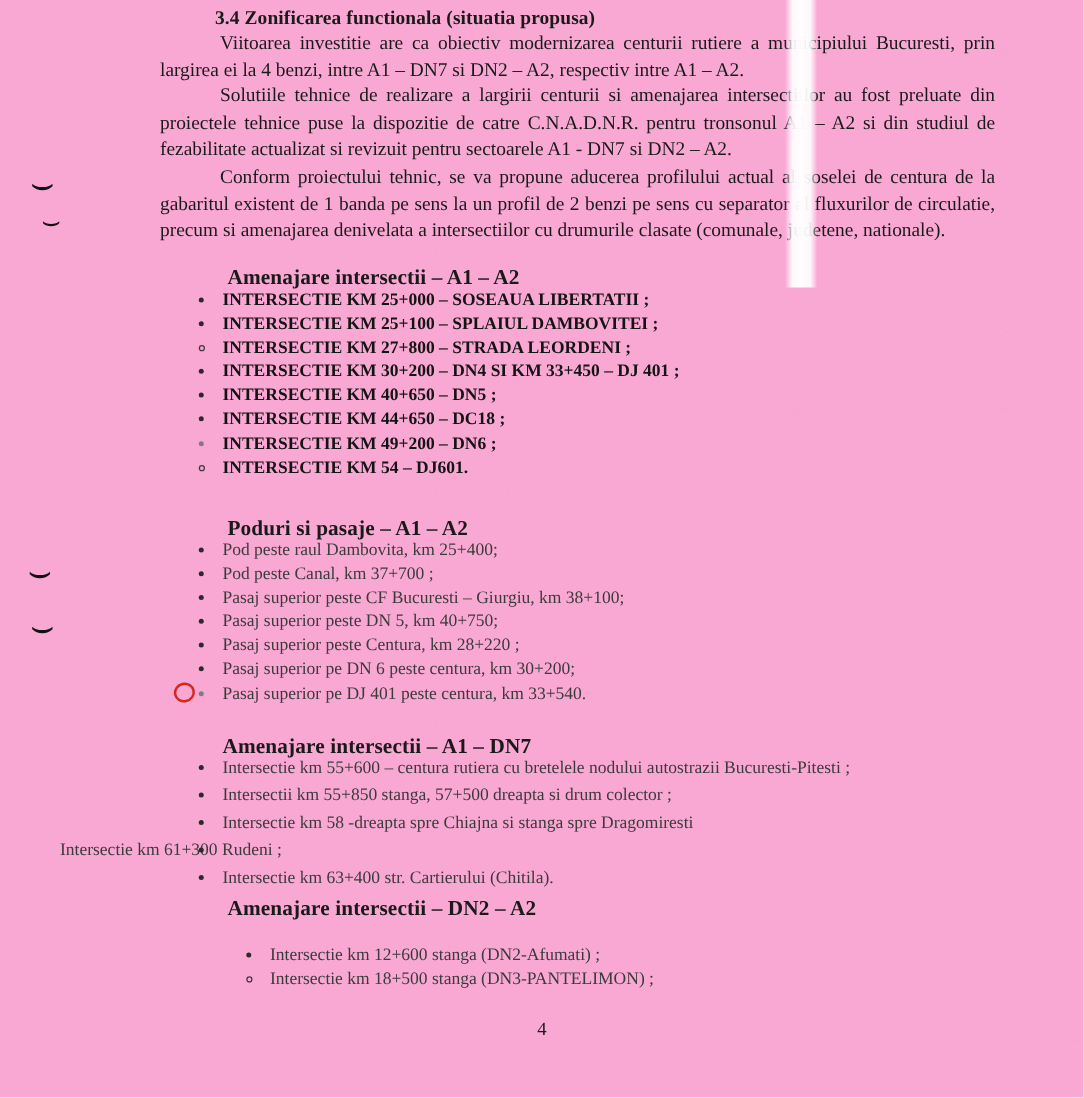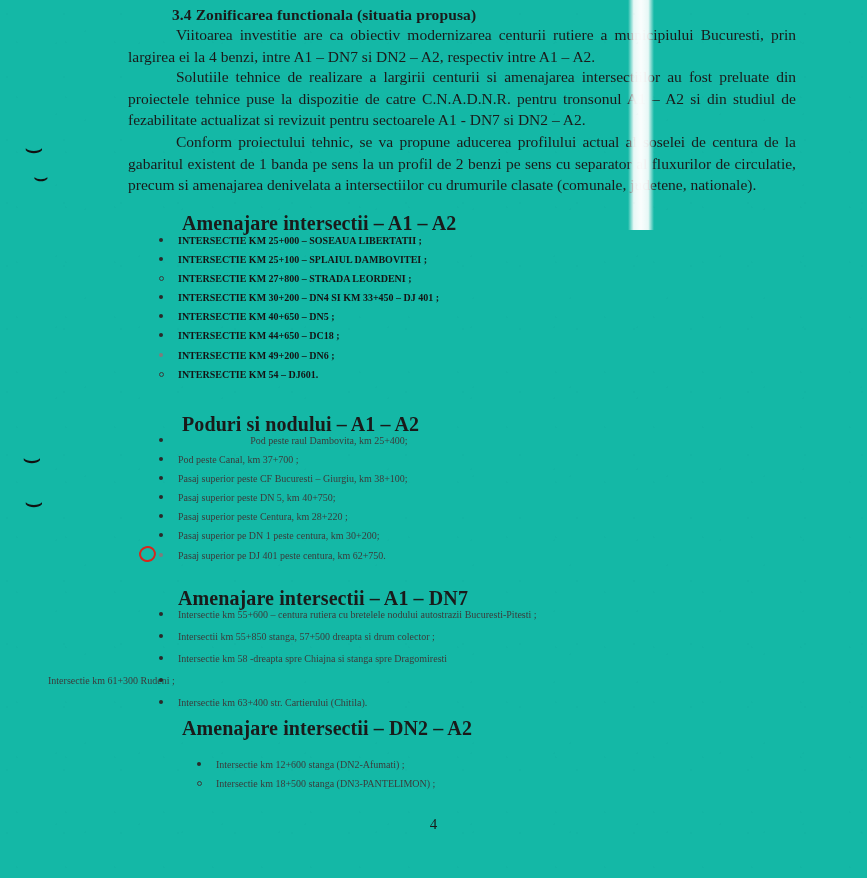--- a/index.html
+++ b/index.html
@@ -4,21 +4,21 @@
 <style>
   html, body {
     margin: 0;
     padding: 0;
     background: #ffffff;
   }
   .page {
     position: relative;
     width: 867px;
     height: 878px;
-    background: #14b8a6;
+    background: #f9a8d4;
     overflow: hidden;
     font-family: "Liberation Serif", "DejaVu Serif", serif;
     color: #1a1a1a;
     -webkit-font-smoothing: none;
   }
 
   
   .scan-noise {
     position: absolute;
     inset: 0;
@@ -56,21 +56,21 @@
     position: absolute;
     left: 172px;
     top: 6px;
     font-size: 15.5px;
     font-weight: bold;
     letter-spacing: .1px;
     white-space: nowrap;
   }
   .sec-head {
     position: absolute;
-    font-size: 20px;
+    font-size: 17px;
     font-weight: bold;
     white-space: nowrap;
     letter-spacing: .1px;
   }
 
   
   .para {
     position: absolute;
     left: 128px;
     width: 668px;
@@ -78,21 +78,21 @@
     line-height: 21.5px;
     text-align: justify;
     text-indent: 48px;
     text-justify: inter-word;
   }
 
   
   .blist { position: absolute; left: 0; }
   .bitem {
     position: relative;
-    font-size: 10px;
+    font-size: 14px;
     line-height: 19.1px;
     padding-left: 178px;
     white-space: nowrap;
   }
   .bitem.wrap { white-space: normal; width: 600px; }
   .bitem .dot {
     position: absolute;
     left: 159px;
     top: 7px;
     width: 4px;
@@ -189,24 +189,24 @@
       <div class="bitem faint">
         <span class="dot"></span>
         <span>INTERSECTIE KM 49+200 – DN6 ;</span>
       </div>
       <div class="bitem hollow">
         <span class="dot"></span>
         <span>INTERSECTIE KM 54 – DJ601.</span>
       </div>
     </div>
 
-    <div class="sec-head" style="left:182px; top:413px;">Poduri si nodului – A1 – A2</div>
+    <div class="sec-head" style="left:182px; top:413px;">Poduri si pasaje – A1 – A2</div>
 
     <div class="blist f-light" style="top:423px;">
-      <div class="bitem" style="margin-top:8px;text-align:right;">
+      <div class="bitem" style="margin-top:8px;">
         <span class="dot"></span>
         <span>Pod peste raul Dambovita, km 25+400;</span>
       </div>
       <div class="bitem">
         <span class="dot"></span>
         <span>Pod peste Canal, km 37+700 ;</span>
       </div>
       <div class="bitem">
         <span class="dot"></span>
         <span>Pasaj superior peste CF Bucuresti – Giurgiu, km 38+100;</span>
@@ -214,25 +214,25 @@
       <div class="bitem">
         <span class="dot"></span>
         <span>Pasaj superior peste DN 5, km 40+750;</span>
       </div>
       <div class="bitem">
         <span class="dot"></span>
         <span>Pasaj superior peste Centura, km 28+220 ;</span>
       </div>
       <div class="bitem">
         <span class="dot"></span>
-        <span>Pasaj superior pe DN 1 peste centura, km 30+200;</span>
+        <span>Pasaj superior pe DN 6 peste centura, km 30+200;</span>
       </div>
       <div class="bitem faint">
         <span class="dot"></span>
-        <span>Pasaj superior pe DJ 401 peste centura, km 62+750.</span>
+        <span>Pasaj superior pe DJ 401 peste centura, km 33+540.</span>
       </div>
     </div>
 
     <div class="sec-head" style="left:178px; top:587px;">Amenajare intersectii – A1 – DN7</div>
 
     <div class="blist f-light" style="top:601px;">
       <div class="bitem wrap" style="margin-top:4px;">
         <span class="dot"></span>
         <span>Intersectie km 55+600 – centura rutiera cu bretelele nodului autostrazii Bucuresti-Pitesti ;</span>
       </div>

